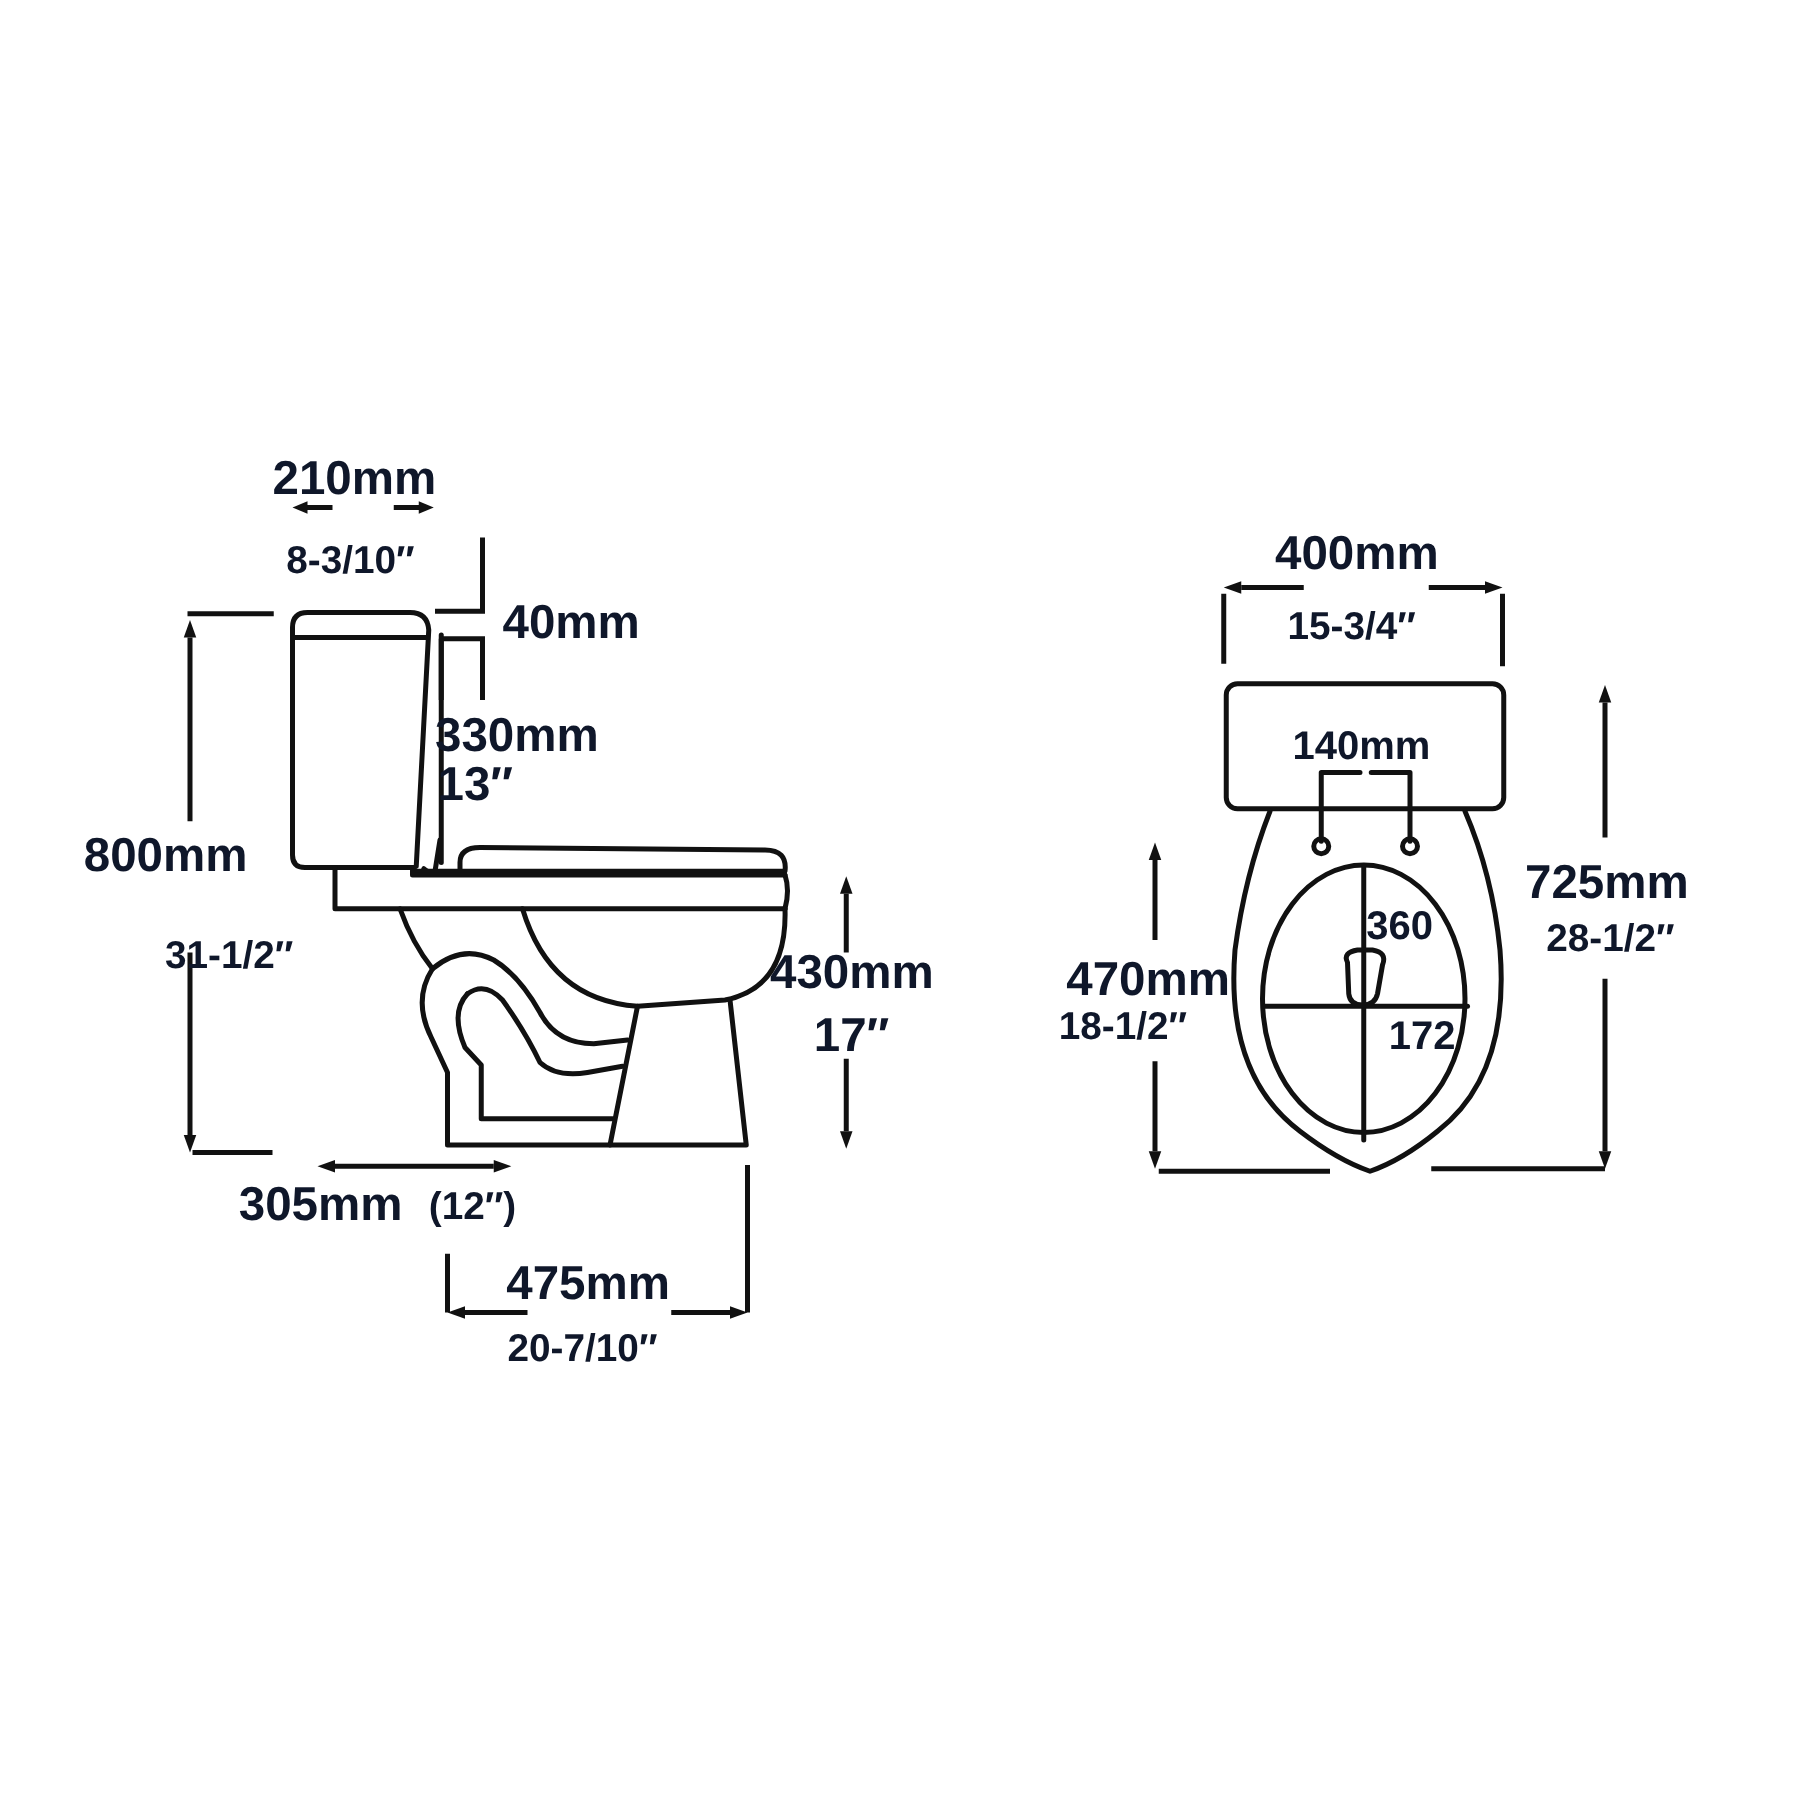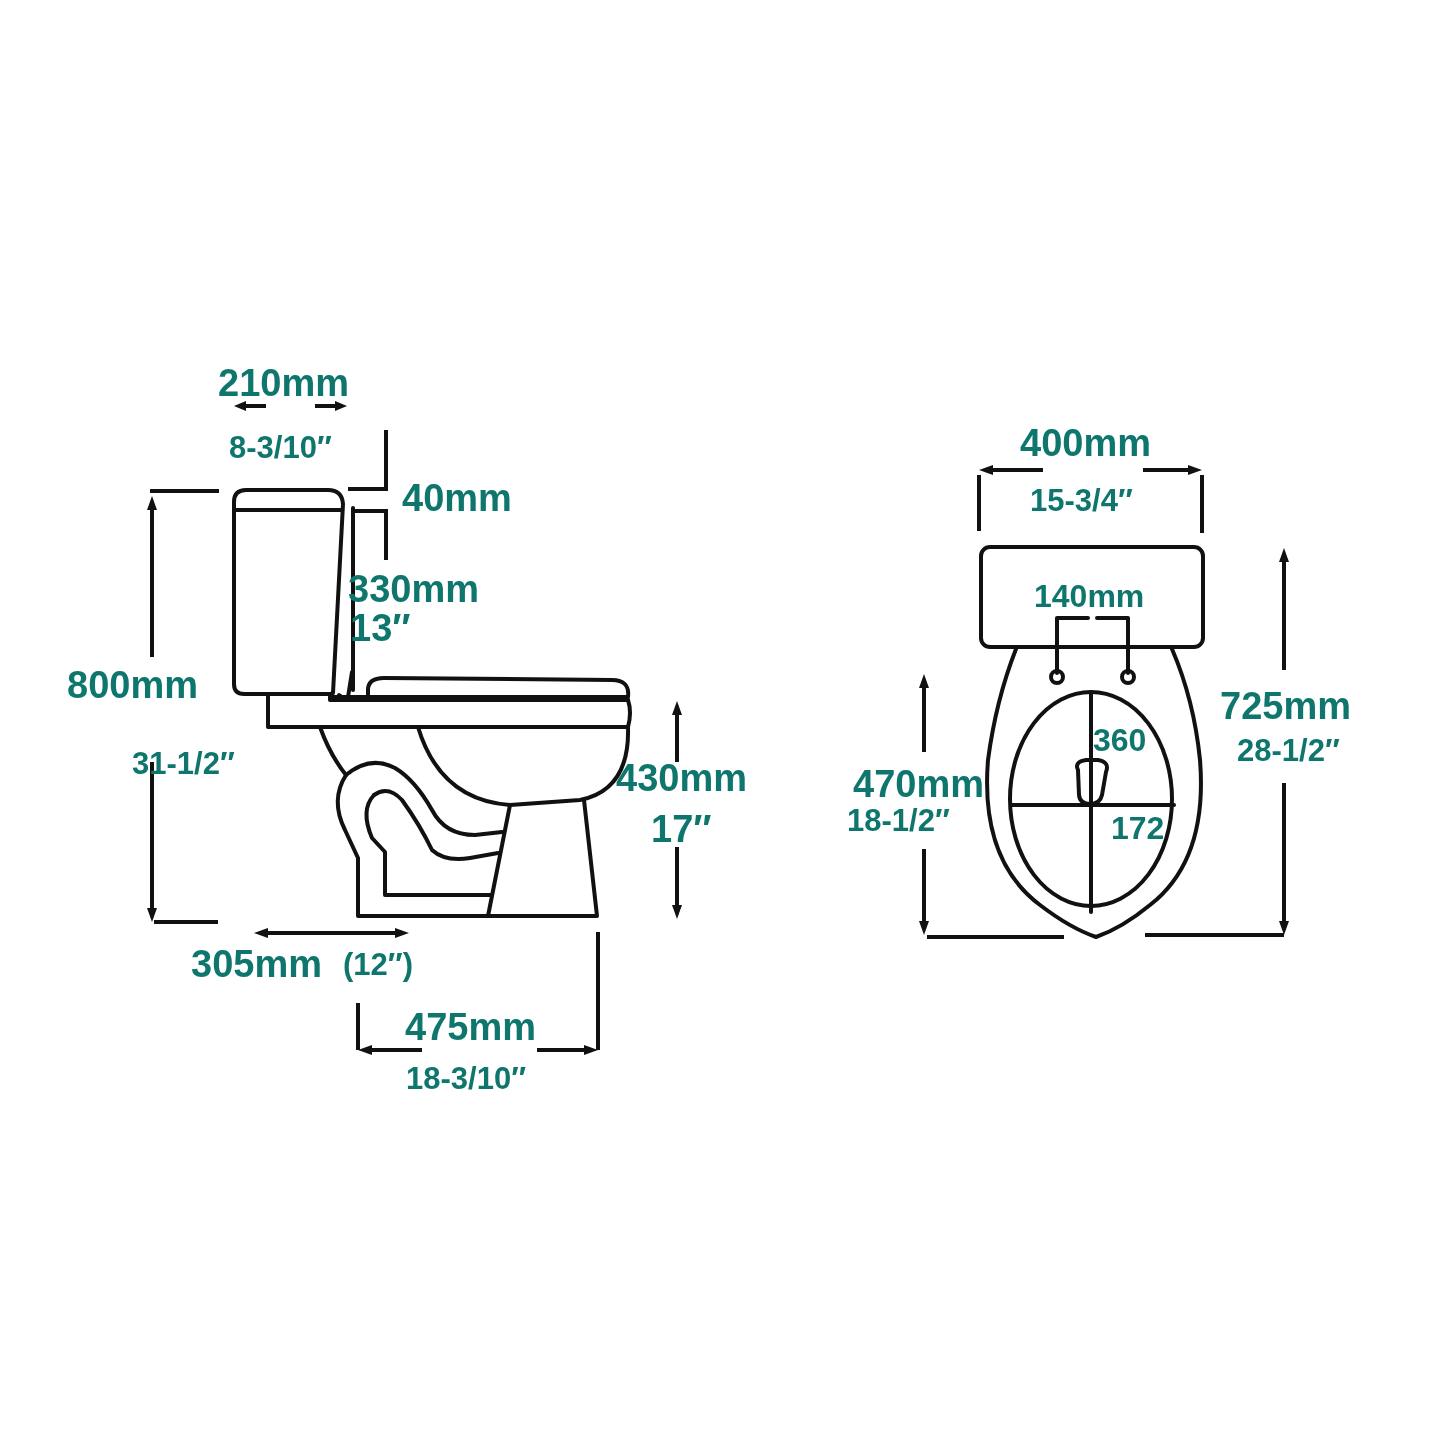--- a/index.html
+++ b/index.html
@@ -1,21 +1,21 @@
 <!DOCTYPE html>
 <html><head>
   <meta charset="utf-8">
   <style>
     html, body { margin: 0; padding: 0; background: #ffffff; }
     body { width: 1445px; height: 1446px; position: relative; overflow: hidden; }
     #canvas { position: absolute; left: 0; top: 0; width: 1445px; height: 1446px; }
     .ln { fill: none; stroke: #111111; stroke-width: 4; stroke-linejoin: round; stroke-linecap: round; }
     .dim { fill: none; stroke: #111111; stroke-width: 4; stroke-linecap: butt; }
     .arrow { fill: #111111; stroke: none; }
-    .lbl { position: absolute; font-family: "Liberation Sans", sans-serif; font-weight: bold; color: #0f766e; white-space: nowrap; line-height: 1; }
+    .lbl { position: absolute; font-family: "Liberation Sans", sans-serif; font-weight: bold; color: #0f172a; white-space: nowrap; line-height: 1; }
     .big { font-size: 38px; }
     .med { font-size: 31px; }
     .sm { font-size: 32px; }
   </style>
 </head>
 <body>
 
 <div id="canvas">
   <svg width="1445" height="1446" viewBox="0 0 1445 1446">
 
@@ -128,21 +128,21 @@
   <span class="lbl big" style="left:402px; top:479px;">40mm</span>
   <span class="lbl big" style="left:348px; top:570px;">330mm</span>
   <span class="lbl big" style="left:350px; top:609px;">13″</span>
   <span class="lbl big" style="left:67px; top:666px;">800mm</span>
   <span class="lbl med" style="left:104px; top:748px;margin-left:28px;">31-1/2″</span>
   <span class="lbl big" style="left:616px; top:759px;">430mm</span>
   <span class="lbl big" style="left:651px; top:810px;text-align:right;">17″</span>
   <span class="lbl big" style="left:191px; top:945px;">305mm</span>
   <span class="lbl med" style="left:343px; top:949px;">(12″)</span>
   <span class="lbl big" style="left:405px; top:1008px;">475mm</span>
-  <span class="lbl med" style="left:406px; top:1063px;">18-3/10″</span>
+  <span class="lbl med" style="left:406px; top:1063px;">20-7/10″</span>
 
   
   <span class="lbl big" style="left:1020px; top:424px;">400mm</span>
   <span class="lbl med" style="left:1030px; top:485px;">15-3/4″</span>
   <span class="lbl sm" style="left:1034px; top:580px;">140mm</span>
   <span class="lbl big" style="left:853px; top:765px;">470mm</span>
   <span class="lbl med" style="left:847px; top:805px;">18-1/2″</span>
   <span class="lbl big" style="left:1220px; top:687px;">725mm</span>
   <span class="lbl med" style="left:1237px; top:735px;">28-1/2″</span>
   <span class="lbl sm" style="left:1093px; top:724px;">360</span>

